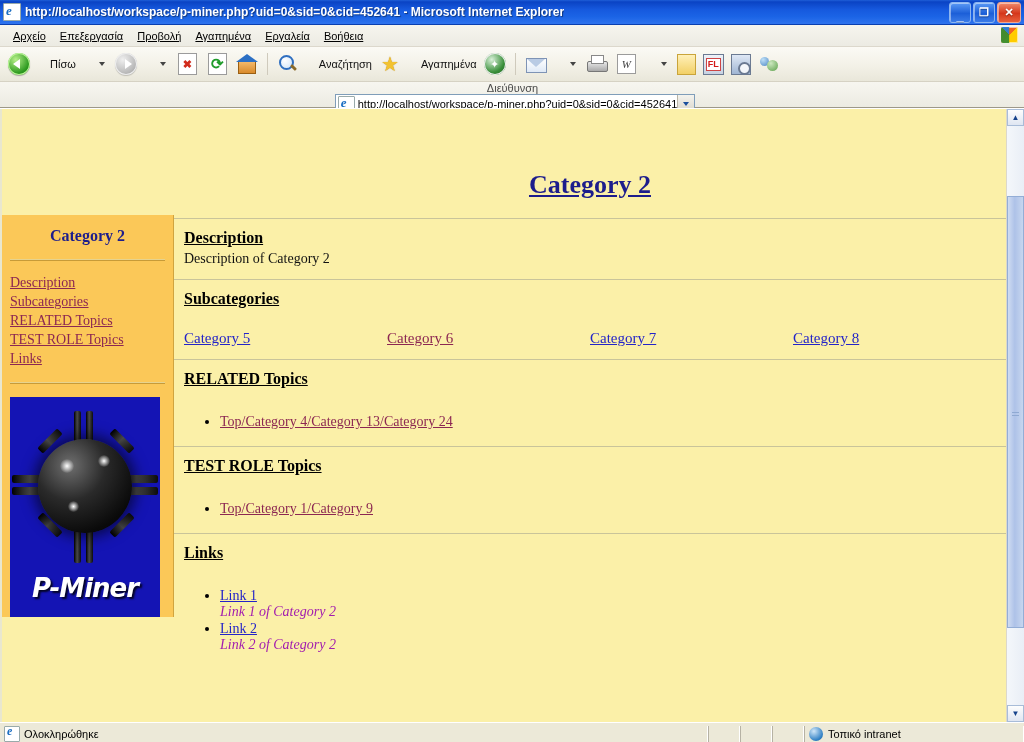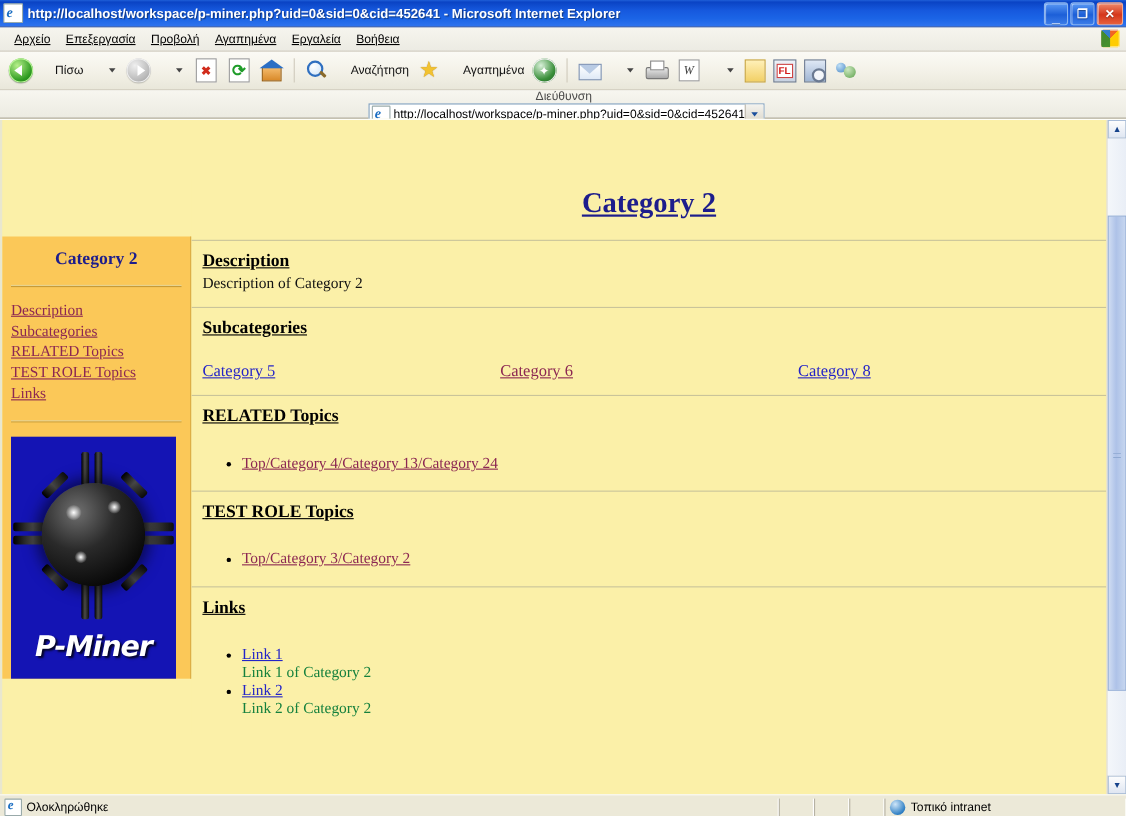--- a/index.html
+++ b/index.html
@@ -322,21 +322,21 @@
   .c-sec h2 {
     margin: 0 0 2px 0; font-size: 16px; color: #000;
     text-decoration: underline; font-family: "Liberation Serif", serif;
   }
   .c-sec p.desc { margin: 4px 0 0 0; font-size: 14px; color: #111; }
   .subcat-row { display: flex; margin-top: 22px; }
   .subcat-row a { flex: 1; font-size: 15px; text-decoration: underline; }
   .c-sec ul { margin: 26px 0 4px 0; padding-left: 36px; }
   .c-sec li { font-size: 14px; margin-bottom: 1px; }
   .c-sec li a { font-size: 14px; text-decoration: underline; }
-  .c-sec li .li-desc { color: #15803d; font-size: 14px; }
+  .c-sec li .li-desc { color: #a21caf; font-size: 14px; font-style: italic; }
   a.unvisited { color: #2424c8; }
   a.visited   { color: #8c2752; }
 
   
   .scrollbar {
     width: 17px; flex: none; background: #f2f1ea;
     border-left: 1px solid #dcd8cc;
     display: flex; flex-direction: column;
   }
   .sb-arrow {
@@ -528,38 +528,39 @@
       <div class="c-sec">
         <h2>Description</h2>
         <p class="desc">Description of Category 2</p>
       </div>
 
       <div class="c-sec">
         <h2>Subcategories</h2>
         <div class="subcat-row">
           <a href="#" class="unvisited">Category 5</a>
           <a href="#" class="visited">Category 6</a>
+          <a href="#" class="unvisited">Category 7</a>
           <a href="#" class="unvisited">Category 8</a>
         </div>
       </div>
 
       <div class="c-sec">
         <h2>RELATED Topics</h2>
         <ul>
           <li>
             <a href="#" class="visited">Top/Category 4/Category 13/Category 24</a>
           </li>
         </ul>
       </div>
 
       <div class="c-sec">
         <h2>TEST ROLE Topics</h2>
         <ul>
           <li>
-            <a href="#" class="visited">Top/Category 3/Category 2</a>
+            <a href="#" class="visited">Top/Category 1/Category 9</a>
           </li>
         </ul>
       </div>
 
       <div class="c-sec">
         <h2>Links</h2>
         <ul>
           <li>
             <a href="#" class="unvisited">Link 1</a>
             <div class="li-desc">Link 1 of Category 2</div>

